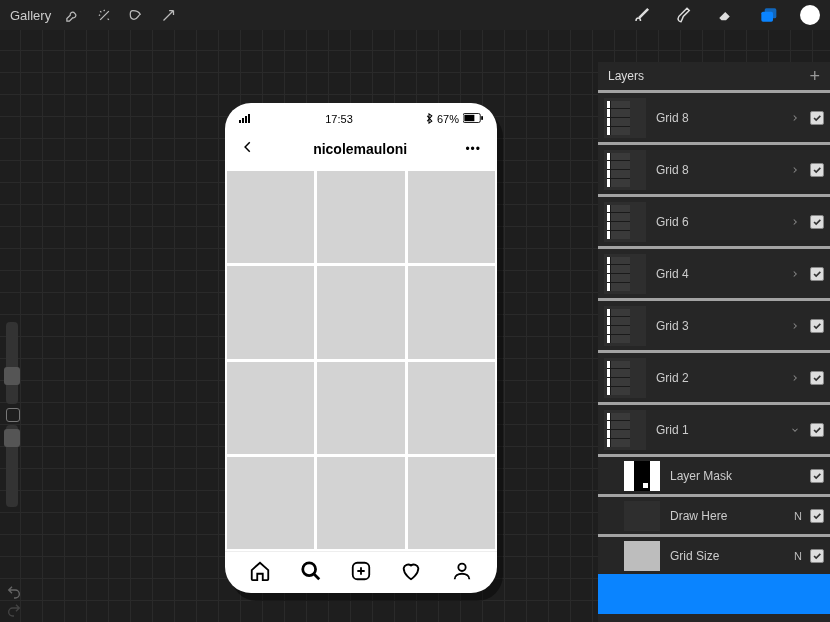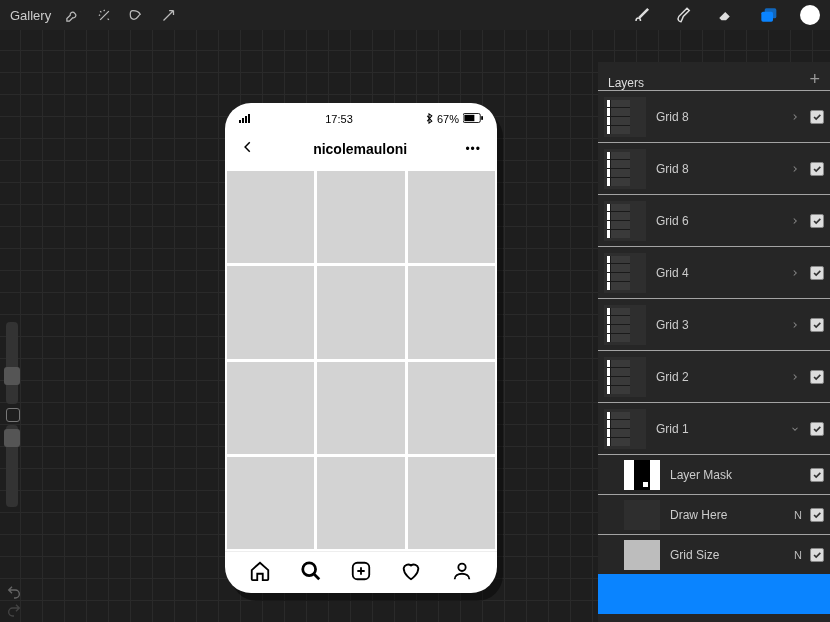--- a/index.html
+++ b/index.html
@@ -72,23 +72,23 @@
   .bottomnav { height:42px; display:flex; align-items:center; justify-content:space-around; padding:0 10px; border-top:1px solid #eee;}
   .bottomnav svg { width:22px; height:22px; }
   
   .layers-panel {
     position:absolute; top:32px; right:0; width:232px; bottom:0;
     background:#262626;
     display:flex; flex-direction:column;
     font-size:12px;
     overflow:hidden;
   }
-  .lp-header { height:28px; display:flex; align-items:flex-end; padding:0 10px; color:#ddd; }
+  .lp-header { height:28px; display:flex; align-items:center; padding:0 10px; color:#ddd; }
   .lp-header .plus { margin-left:auto; font-size:18px; color:#999; }
-  .layer-row { display:flex; align-items:center; height:52px; padding-right:6px; border-top:1px solid #a3a3a3; position:relative;}
+  .layer-row { display:flex; align-items:center; height:52px; padding-right:6px; border-top:3px solid #a3a3a3; position:relative;}
   .layer-row.sub { height:40px; padding-left:10px; }
   .thumb-box { width:42px; height:40px; background:#2e2e2e; margin-left:6px; margin-right:10px; display:flex; align-items:center; justify-content:center; position:relative; }
   .thumb-box.sub { width:36px; height:30px; margin-left:16px; }
   .layer-label { flex:1; color:#ccc; }
   .chev { width:14px; height:14px; margin-right:8px; display:flex; align-items:center; justify-content:center;}
   .check { width:14px; height:14px; border:1px solid #888; border-radius:2px; background:#ddd; display:flex; align-items:center; justify-content:center; }
   .nmark { color:#bbb; margin-right:8px; font-size:11px; }
   .layer-row.selected { background:#0a84ff; color:#fff; border-top:1px solid #0a84ff;}
   .grid-thumb-inner {
     position:absolute; left:3px; top:3px; right:16px; bottom:3px;

